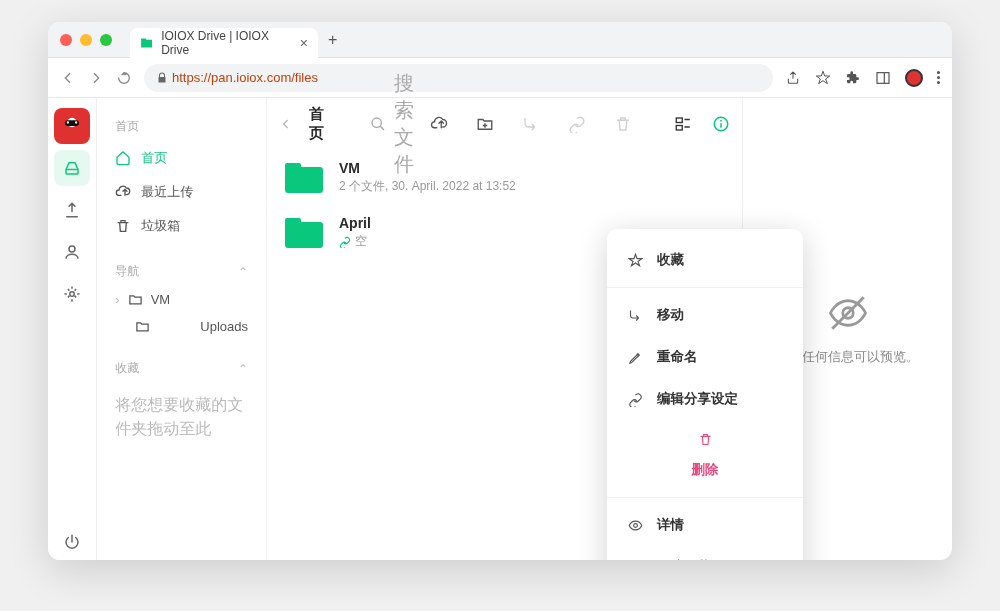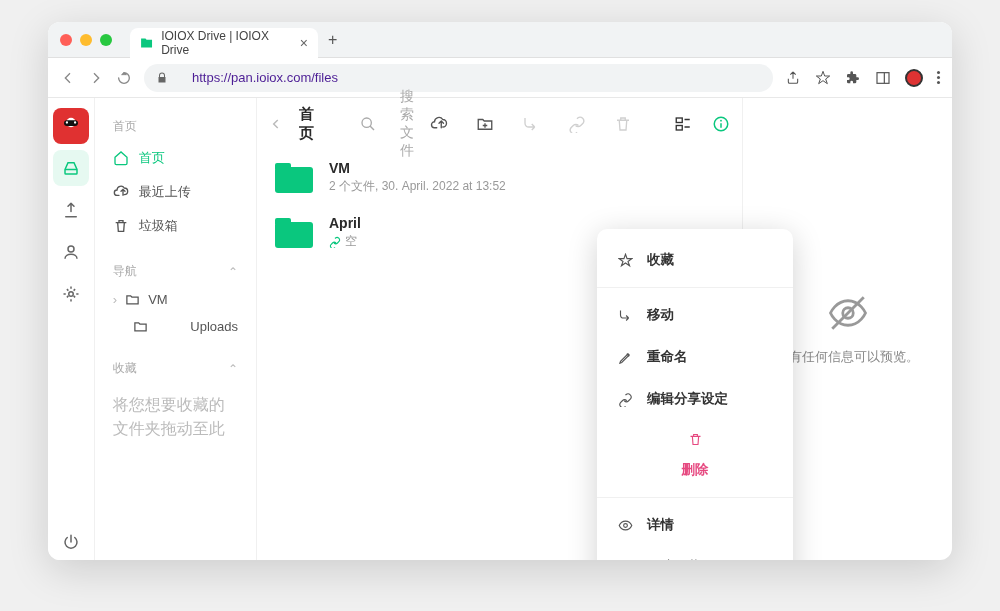--- a/index.html
+++ b/index.html
@@ -12,21 +12,21 @@
     .dot { width: 12px; height: 12px; border-radius: 50%; }
     .dot.r { background: #ff5f57; }
     .dot.y { background: #febc2e; }
     .dot.g { background: #28c840; }
     .tab { margin-left: 18px; background: #fff; height: 30px; margin-top: 6px; border-radius: 8px 8px 0 0; display: flex; align-items: center; padding: 8px 10px; gap: 8px; font-size: 12px; color: #444; width: 188px; }
     .tab .x { margin-left: auto; color: #666; font-size: 14px; }
     .new-tab { margin-left: 10px; color: #555; font-size: 16px; }
     
     .toolbar { height: 40px; background: #fff; display: flex; align-items: center; padding: 0 12px; border-bottom: 1px solid #e8e8e8; gap: 12px; }
     .nav-btn { color: #888; display: flex; align-items: center; }
-    .urlbar { flex: 1; background: #f1f3f4; height: 28px; border-radius: 14px; display: flex; align-items: center; padding: 0 12px; gap: 24px; font-size: 13px; color: #4c1d95; }
+    .urlbar { flex: 1; background: #f1f3f4; height: 28px; border-radius: 14px; display: flex; align-items: center; padding: 0 12px; gap: 4px; font-size: 13px; color: #c2410c; }
     .lock { color: #666; }
     .right-icons { display: flex; gap: 14px; align-items: center; color: #555; }
     .avatar-small { width: 18px; height: 18px; border-radius: 50%; background: #d33; border: 2px solid #333; }
     .kebab { display:flex; flex-direction:column; gap:2px; }
     .kebab span { width:3px; height:3px; background:#555; border-radius:50%; }
     
     .app { display: flex; height: calc(100% - 76px); }
     
     .rail { width: 52px; background: #fff; border-right: 1px solid #f0f0f0; display: flex; flex-direction: column; align-items: center; padding-top: 10px; gap: 6px; }
     .rail-avatar { width: 36px; height: 36px; border-radius: 8px; background: #e03131; display:flex; align-items:center; justify-content:center; color:#fff; font-weight:bold; }
@@ -41,21 +41,21 @@
     .sb-nav { display:flex; align-items:center; gap:8px; padding: 6px 8px; color:#555; }
     .sb-nav.child { padding-left: 28px; justify-content: space-between; }
     .sb-hint { color: #bbb; font-size: 16px; padding: 10px 8px; line-height: 1.5; }
     .chev { color:#bbb; }
     
     .main { flex: 1; display: flex; }
     .files { flex: 1; padding: 0; position: relative; }
     .files-header { display: flex; align-items: center; height: 52px; padding: 0 12px; gap: 16px; }
     .back { color: #bbb; }
     .hdr-title { font-size: 15px; font-weight: 700; color: #2a2a2a; }
-    .search { display: flex; align-items: center; gap: 24px; color: #aaa; font-size: 14px; margin-left: 30px; }
+    .search { display: flex; align-items: center; gap: 8px; color: #aaa; font-size: 20px; margin-left: 30px; }
     .hdr-actions { margin-left: auto; display: flex; gap: 28px; color: #555; align-items:center; }
     .hdr-actions .disabled { color: #d0d0d0; }
     .hdr-right { margin-left: 26px; display: flex; gap: 20px; align-items:center; }
     .layout-icon { color: #333; }
     .info-icon { color: #0ac77e; }
     
     .file-row { display: flex; align-items: center; padding: 10px 18px; gap: 16px; }
     .folder-icon { width: 38px; height: 30px; position: relative; }
     .folder-icon::before { content:''; position:absolute; top:0; left:0; width:16px; height:6px; background: var(--fc, #0ac77e); border-radius: 2px 2px 0 0; }
     .folder-icon::after { content:''; position:absolute; top:4px; left:0; width:38px; height:26px; background: var(--fc, #0ac77e); border-radius: 3px; }

